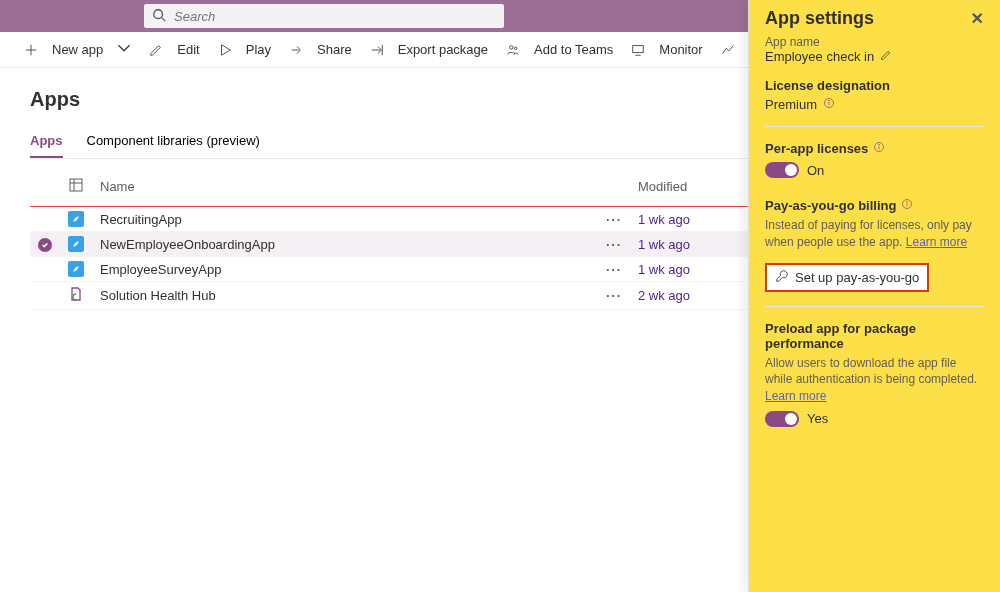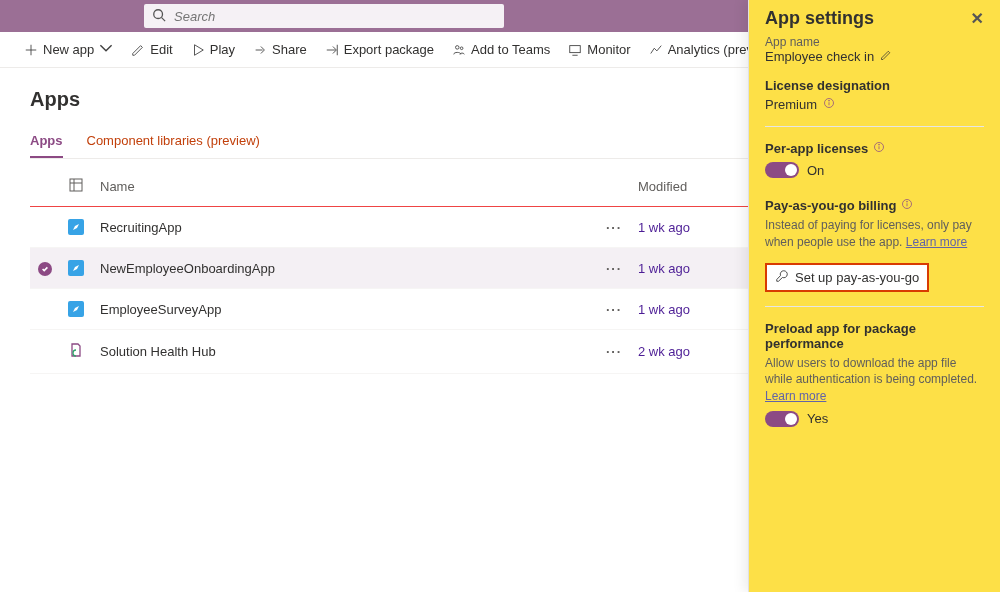--- a/index.html
+++ b/index.html
@@ -54,21 +54,21 @@
   .cmdbar {
     height: 36px;
     border-bottom: 1px solid #edebe9;
     display:flex;
     align-items:center;
     padding: 0 24px;
     gap: 18px;
     color:#323130;
     font-size:13px;
   }
-  .cmd-item { display:flex; align-items:center; gap:5px; cursor:pointer; }
+  .cmd-item { display:flex; align-items:center; gap:14px; cursor:pointer; }
   .cmd-item svg { width:14px; height:14px; stroke:#404040; fill:none; }
   .chev-down { width:10px; height:10px; }
 
   
   .page {
     padding: 20px 30px 0 30px;
   }
   .page-title {
     font-size: 20px;
     font-weight: 600;
@@ -76,21 +76,21 @@
   }
   .tabs {
     display:flex;
     gap: 24px;
     border-bottom: 1px solid #edebe9;
     font-size:13px;
   }
   .tab {
     padding-bottom:8px;
     cursor:pointer;
-    color:#c2410c;
+    color:#000000;
   }
   .tab.active {
     color:#8c4a84;
     border-bottom: 2px solid #8c4a84;
     font-weight:600;
   }
 
   
   table.apps {
     width: 100%;
@@ -99,21 +99,21 @@
   }
   table.apps th {
     text-align:left;
     font-weight:400;
     color:#605e5c;
     font-size:13px;
     padding: 10px 8px;
     border-bottom: 1px solid #ef4444;
   }
   table.apps td {
-    padding: 12px 8px;
+    padding: 4px 8px;
     font-size:13px;
   }
   tr.row { border-bottom: 1px solid #f6f5f4; }
   tr.row.selected { background:#f4f0f4; }
   .sel-col { width:28px; text-align:center; }
   .icon-col { width:28px; }
   .name-col { }
   .more-col { width:36px; color:#605e5c; text-align:right; }
   .mod-col { width:160px; color:#4c1d95; }
   .own-col { width:180px; color:#333; }

